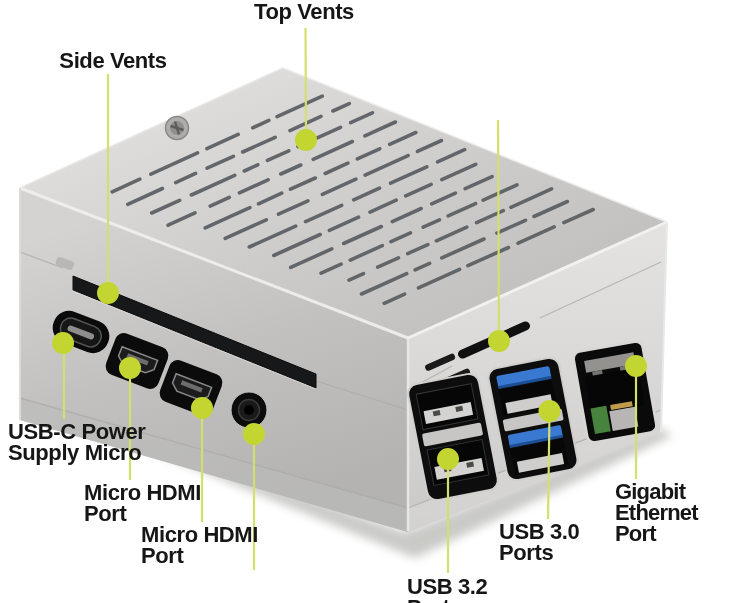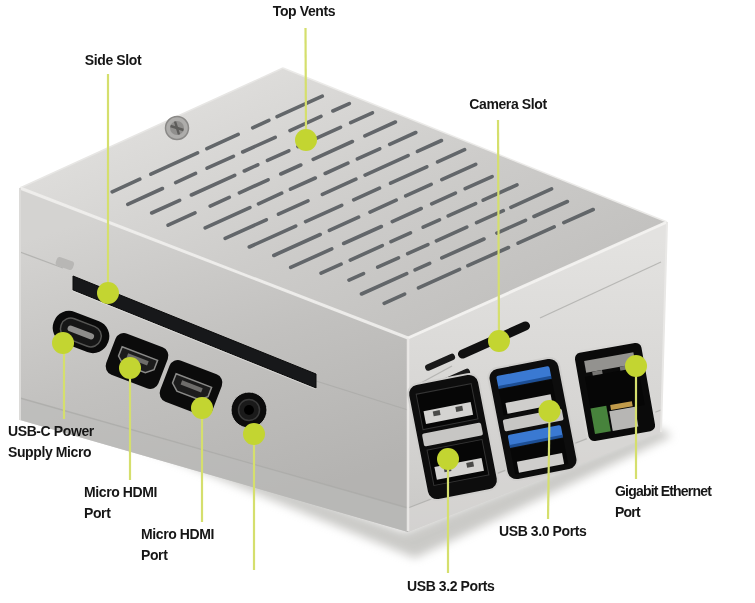--- a/index.html
+++ b/index.html
@@ -4,21 +4,21 @@
 <style>
   html,body{margin:0;padding:0;background:#ffffff;}
   .stage{
     position:relative;width:755px;height:603px;background:#ffffff;
     overflow:hidden;font-family:"Liberation Sans",sans-serif;
   }
   .stage svg{position:absolute;left:0;top:0;}
   .label{
     position:absolute;
     font-family:"Liberation Sans",sans-serif;
-    font-weight:700;font-size:14px;line-height:21px;
+    font-weight:700;font-size:22px;line-height:21px;
     color:#161616;white-space:pre-line;letter-spacing:-0.4px;
   }
   .l-top-vents  {left:252px;top:1px;  width:104px;text-align:center;}
   .l-side-vents {left:58px; top:50px; width:110px;text-align:center;}
   .l-camera-slot{left:448px;top:94px; width:120px;text-align:center;}
   .l-usb-c      {left:8px;  top:421px;width:140px;}
   .l-hdmi-1     {left:84px; top:482px;width:120px;}
   .l-hdmi-2     {left:141px;top:524px;width:120px;}
   .l-audio      {left:217px;top:573px;width:110px;}
   .l-usb2       {left:407px;top:576px;width:130px;}
@@ -256,22 +256,21 @@
     <circle class="callout-dot" cx="130" cy="368" r="11" fill="#c3d531"></circle>
     <circle class="callout-dot" cx="202" cy="408" r="11" fill="#c3d531"></circle>
     <circle class="callout-dot" cx="254" cy="434" r="11" fill="#c3d531"></circle>
     <circle class="callout-dot" cx="448" cy="459" r="11" fill="#c3d531"></circle>
     <circle class="callout-dot" cx="549.5" cy="411" r="11" fill="#c3d531"></circle>
     <circle class="callout-dot" cx="636" cy="366" r="11" fill="#c3d531"></circle>
   </g>
 </svg>
 
 <div class="label l-top-vents">Top Vents</div>
-<div class="label l-side-vents">Side Slot</div>
-<div class="label l-camera-slot">Camera Slot</div>
+<div class="label l-side-vents">Side Vents</div>
 <div class="label l-usb-c">USB-C Power
 Supply Micro</div>
 <div class="label l-hdmi-1">Micro HDMI
 Port</div>
 <div class="label l-hdmi-2">Micro HDMI
 Port</div>
 <div class="label l-usb2">USB 3.2 Ports</div>
 <div class="label l-usb3">USB 3.0 Ports</div>
 <div class="label l-ethernet">Gigabit Ethernet
 Port</div>

